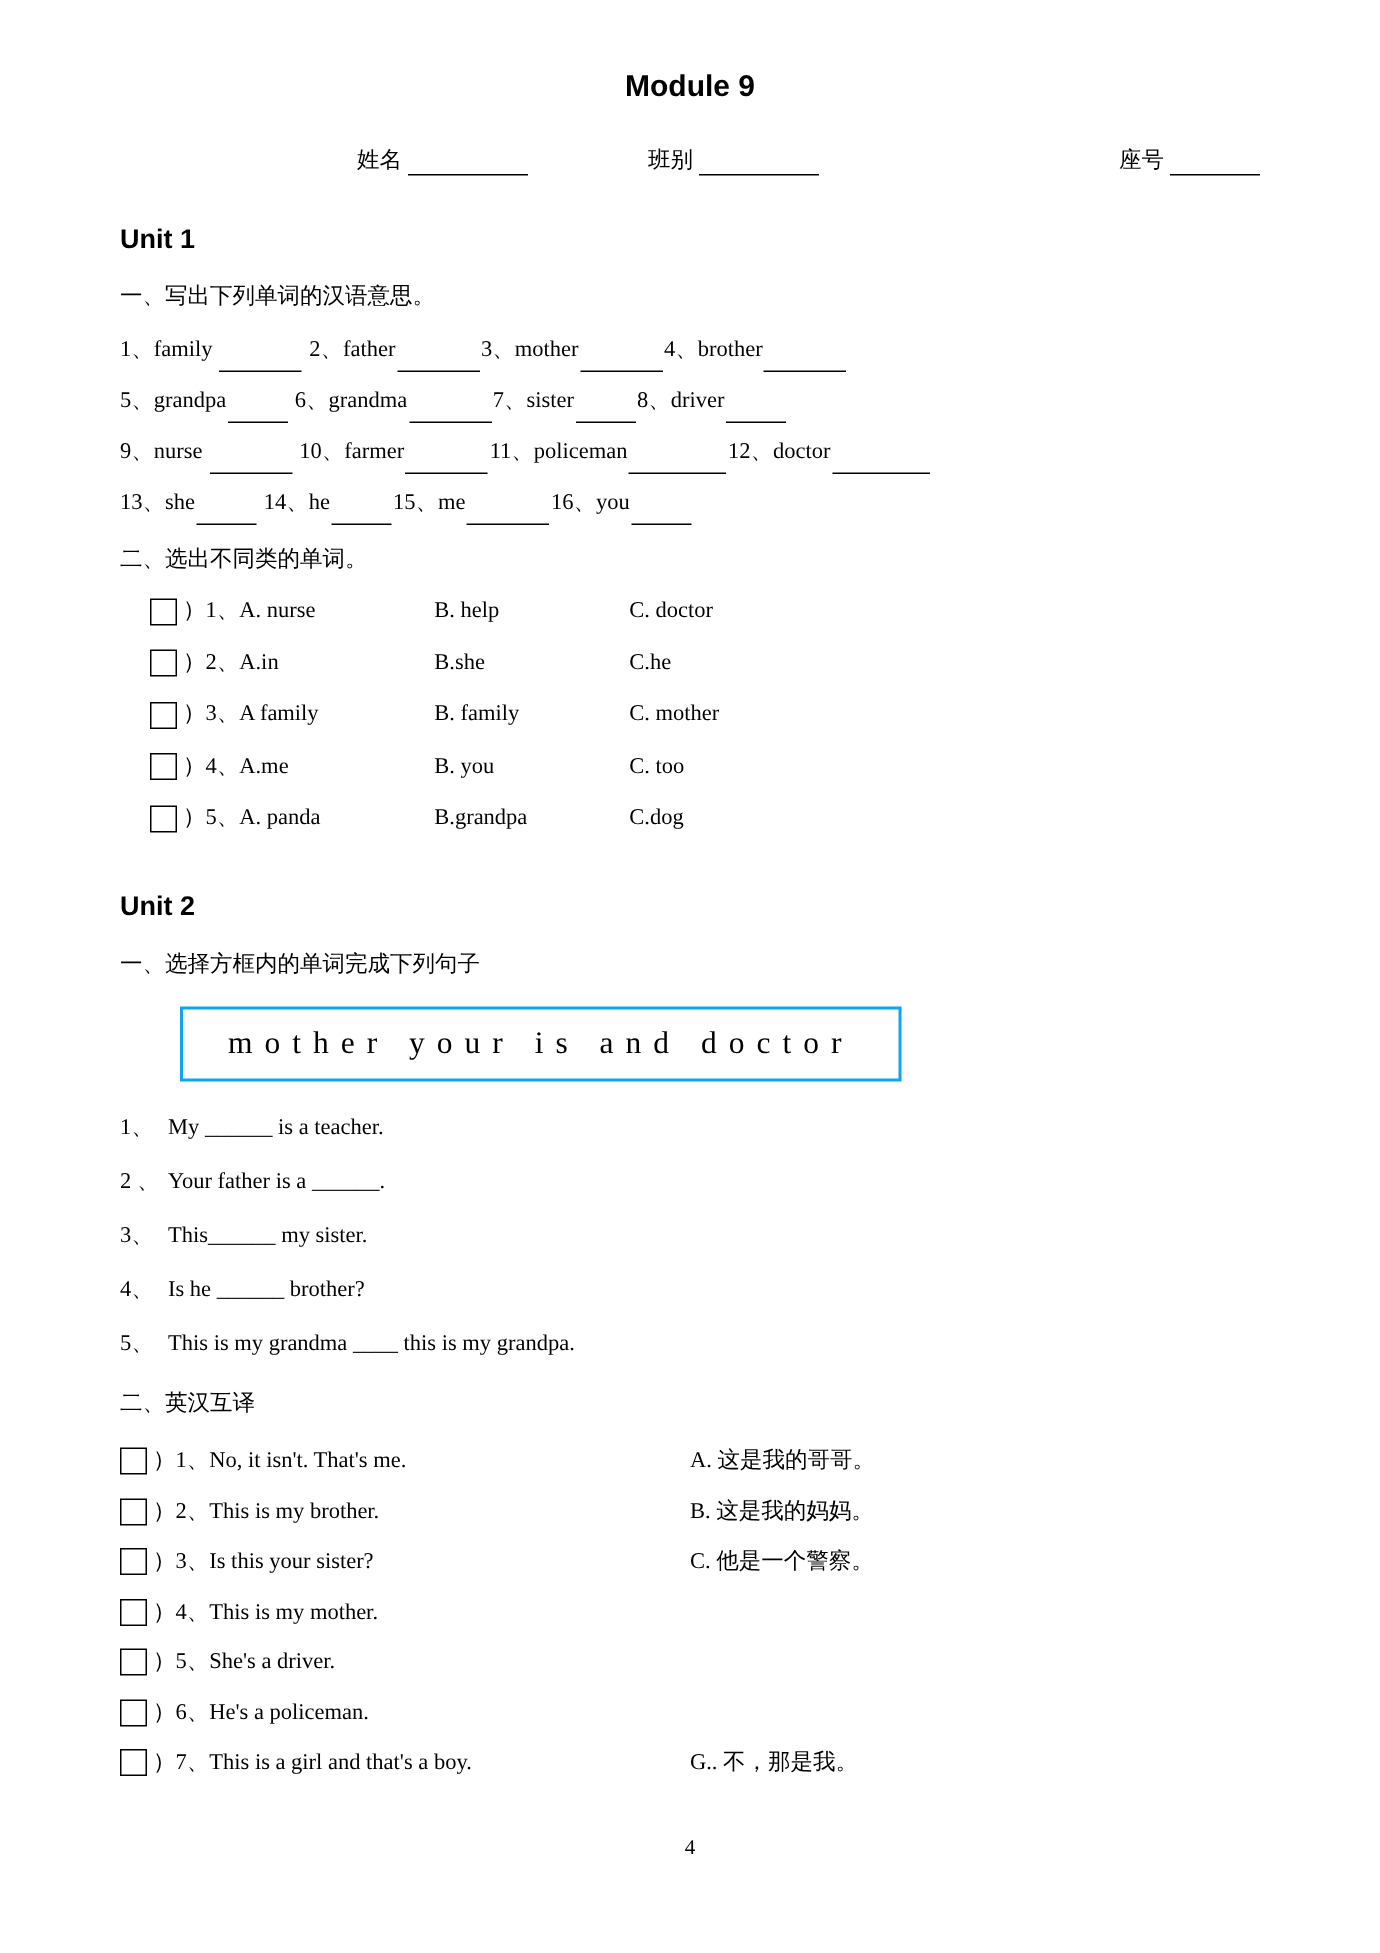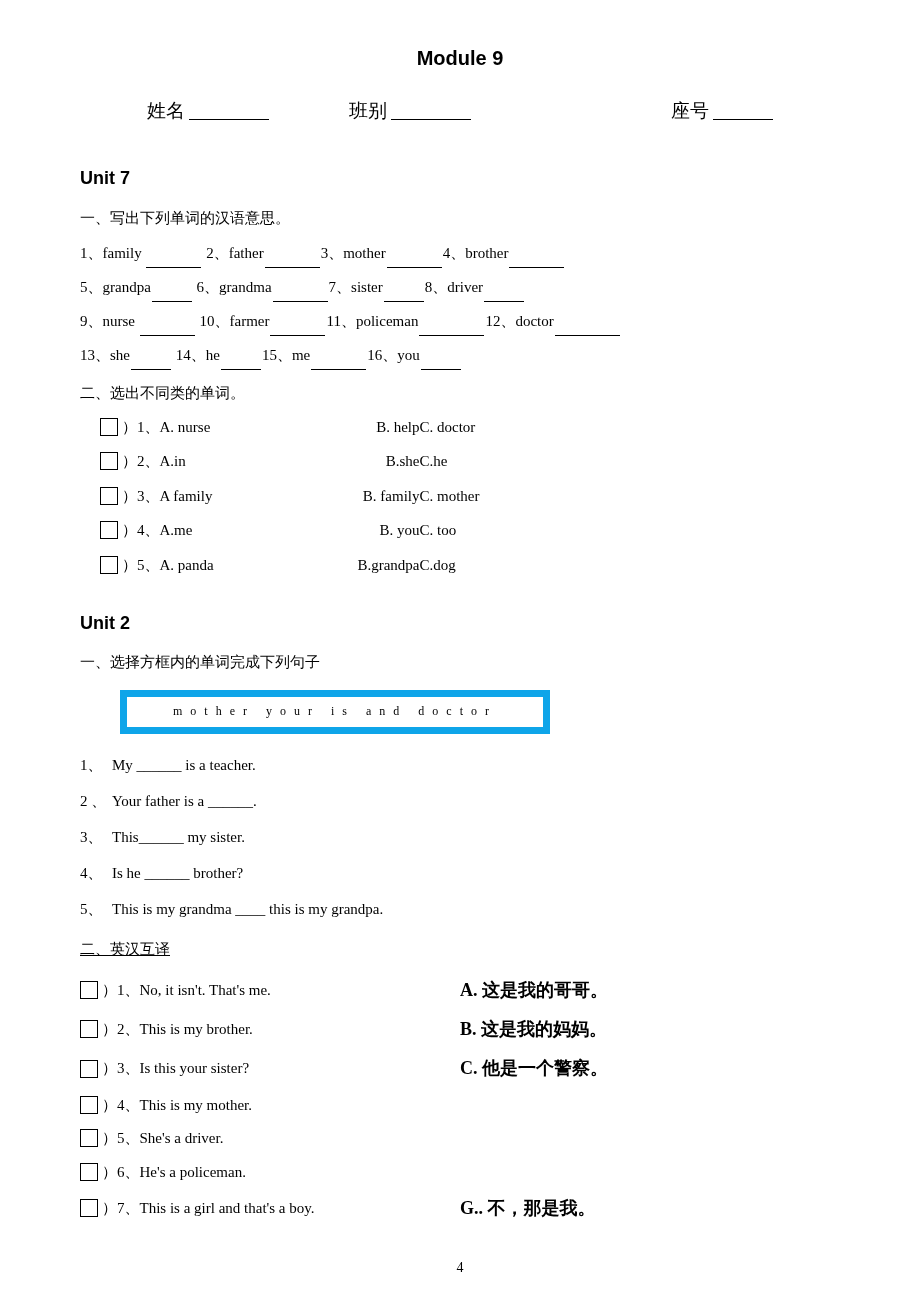--- a/index.html
+++ b/index.html
@@ -15,24 +15,24 @@
     }
     .title {
       text-align: center;
       font-weight: bold;
       font-size: 20px;
       margin-bottom: 18px;
       font-family: Arial, sans-serif;
     }
     .header-row {
       display: flex;
-      justify-content: center;
+      justify-content: flex-end;
       gap: 80px;
-      margin-bottom: 34px;
-      font-size: 19px;
+      margin-bottom: 22px;
+      font-size: 15px;
     }
     .header-item {
       display: flex;
       align-items: center;
       gap: 4px;
     }
     .underline {
       display: inline-block;
       border-bottom: 1px solid #000;
       min-width: 80px;
@@ -97,29 +97,29 @@
       border: 1px solid #000;
       margin-right: 4px;
       vertical-align: middle;
       flex-shrink: 0;
     }
     .choice-num {
       min-width: 28px;
       display: inline-block;
     }
     .choice-a { min-width: 130px; display: inline-block; }
-    .choice-b { min-width: 130px; display: inline-block; text-align: right; }
+    .choice-b { min-width: 130px; display: inline-block; }
     .choice-c { display: inline-block; }
     .word-box {
-      border: 7px solid #0ea5e9;
-      padding: 4px 46px;
+      border: 2px solid #0ea5e9;
+      padding: 4px 30px;
       display: inline-block;
       margin: 8px 0 10px 40px;
       letter-spacing: 8px;
-      font-size: 12px;
+      font-size: 21px;
     }
     .sentence-row {
       margin: 6px 0 6px 0;
       font-size: 15px;
       line-height: 2;
       display: flex;
       align-items: baseline;
       gap: 4px;
     }
     .sentence-num {
@@ -136,22 +136,21 @@
       font-size: 15px;
       line-height: 1.9;
     }
     .translate-left {
       width: 50%;
       display: flex;
       align-items: center;
     }
     .translate-right {
       width: 50%;
-      font-size: 18px;
-      font-weight: bold;
+      font-size: 15px;
     }
     .page-num {
       text-align: center;
       margin-top: 30px;
       font-size: 14px;
     }
     .indent { margin-left: 20px; }
   </style>
 </head>
 <body>
@@ -166,21 +165,21 @@
   <div class="header-item">
     <span>班别</span>
     <span class="underline"></span>
   </div>
   <div class="header-item" style="margin-left:120px;">
     <span>座号</span>
     <span class="underline-short"></span>
   </div>
 </div>
 
-<div class="unit-title">Unit 7</div>
+<div class="unit-title">Unit 1</div>
 
 <div class="section-title">一、写出下列单词的汉语意思。</div>
 
 <div class="vocab-row">
   1、family <span class="blank"></span> 2、father<span class="blank"></span>3、mother<span class="blank"></span>4、brother<span class="blank"></span>
 </div>
 <div class="vocab-row">
   5、grandpa<span class="blank-short"></span> 6、grandma<span class="blank"></span>7、sister<span class="blank-short"></span>8、driver<span class="blank-short"></span>
 </div>
 <div class="vocab-row">
@@ -253,21 +252,21 @@
       <div class="sentence-row">
     <span class="sentence-num">4、</span>
     <span>Is he ______ brother?</span>
   </div>
       <div class="sentence-row">
     <span class="sentence-num">5、</span>
     <span>This is my grandma ____ this is my grandpa.</span>
   </div>
     </div>
   
-  <div class="section-title" style="margin-top:12px;text-decoration:underline;">二、英汉互译</div>
+  <div class="section-title" style="margin-top:12px;">二、英汉互译</div>
   
   <div id="unit2-translations" class="translate-section">
       <div class="translate-row">
     <div class="translate-left">
       <span class="paren"></span>
       <span style="min-width:28px;display:inline-block;">）1、</span>
       <span>No, it isn't. That's me.</span>
     </div>
     <div class="translate-right">A.  这是我的哥哥。</div>
   </div>

